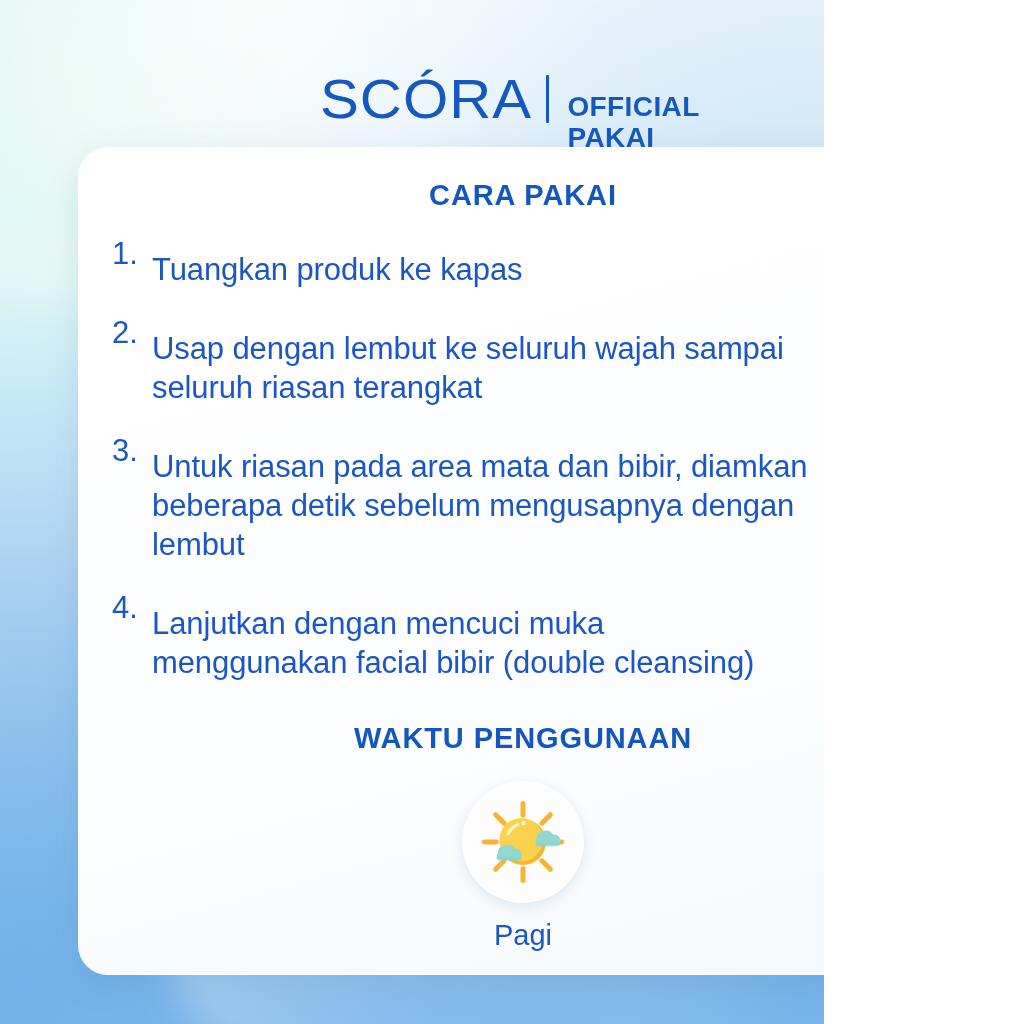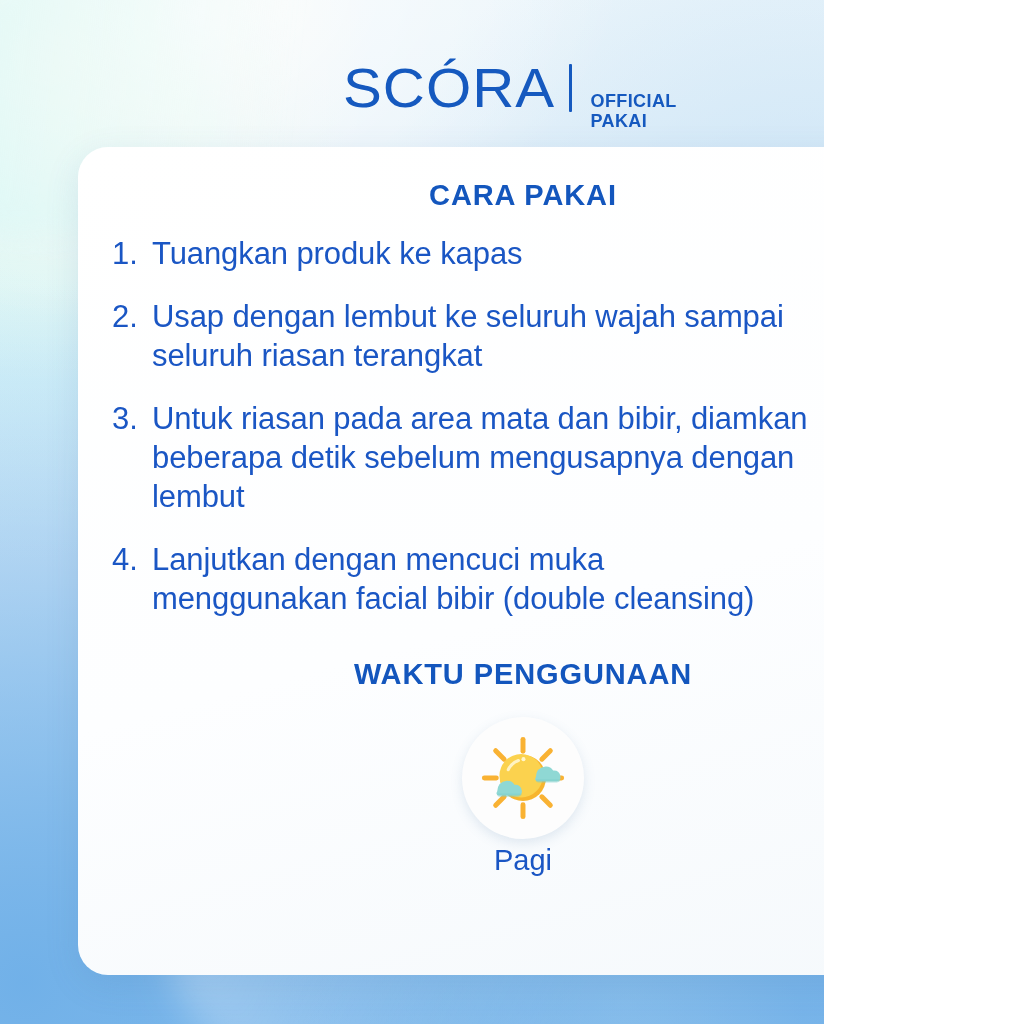--- a/index.html
+++ b/index.html
@@ -105,21 +105,21 @@
     position: relative;
     transform: scaleX(1.04);
   }
   .brand-divider {
     width: 3px;
     height: 48px;
     background: #1559bf;
     border-radius: 1px;
   }
   .brand-sub {
-    font-size: 18px;
+    font-size: 28px;
     font-weight: 700;
     color: #1559bf;
     line-height: 1.12;
     letter-spacing: 0.4px;
     margin-top: 47px;
   }
   .brand-sub span { display: block; }
 
   
   .card {
@@ -166,20 +166,21 @@
     color: #1a56c4;
   }
   .step-text {
     flex: 1 1 auto;
     font-size: 31px;
     font-weight: 400;
     line-height: 1.26;
     color: #1a56c4;
     white-space: pre-line;
     letter-spacing: -0.1px;
+    margin-top: 16px;
   }
 
   
   .usage-title {
     margin: 40px 0 0 0;
     text-align: center;
     font-size: 29px;
     font-weight: 700;
     letter-spacing: 0.9px;
     color: #1356bd;
@@ -199,21 +200,21 @@
     width: 122px;
     height: 122px;
     border-radius: 50%;
     background: #fdfdfd;
     box-shadow: 0 4px 12px rgba(90,130,170,0.17);
     display: flex;
     align-items: center;
     justify-content: center;
   }
   .usage-label {
-    margin-top: 5px;
+    margin-top: 16px;
     font-size: 29px;
     color: #1a56c4;
     font-weight: 400;
   }
 </style>
 </head>
 <body>
 
 <div id="page">
 

